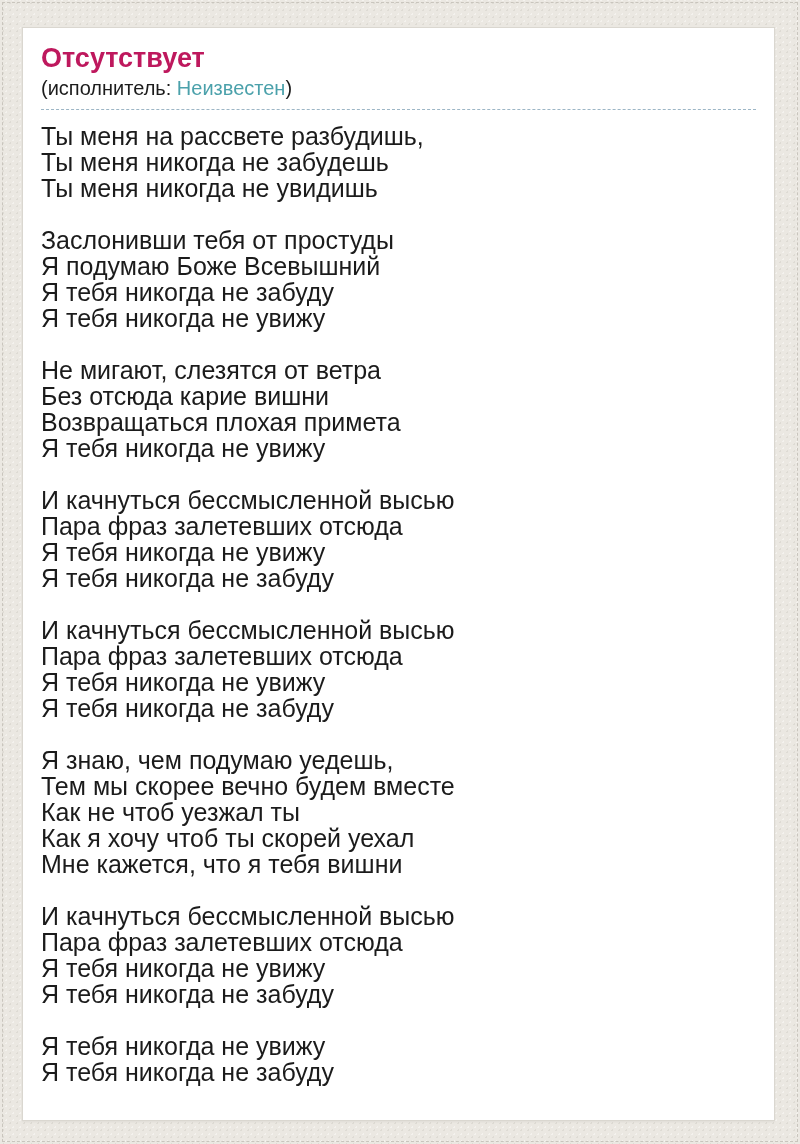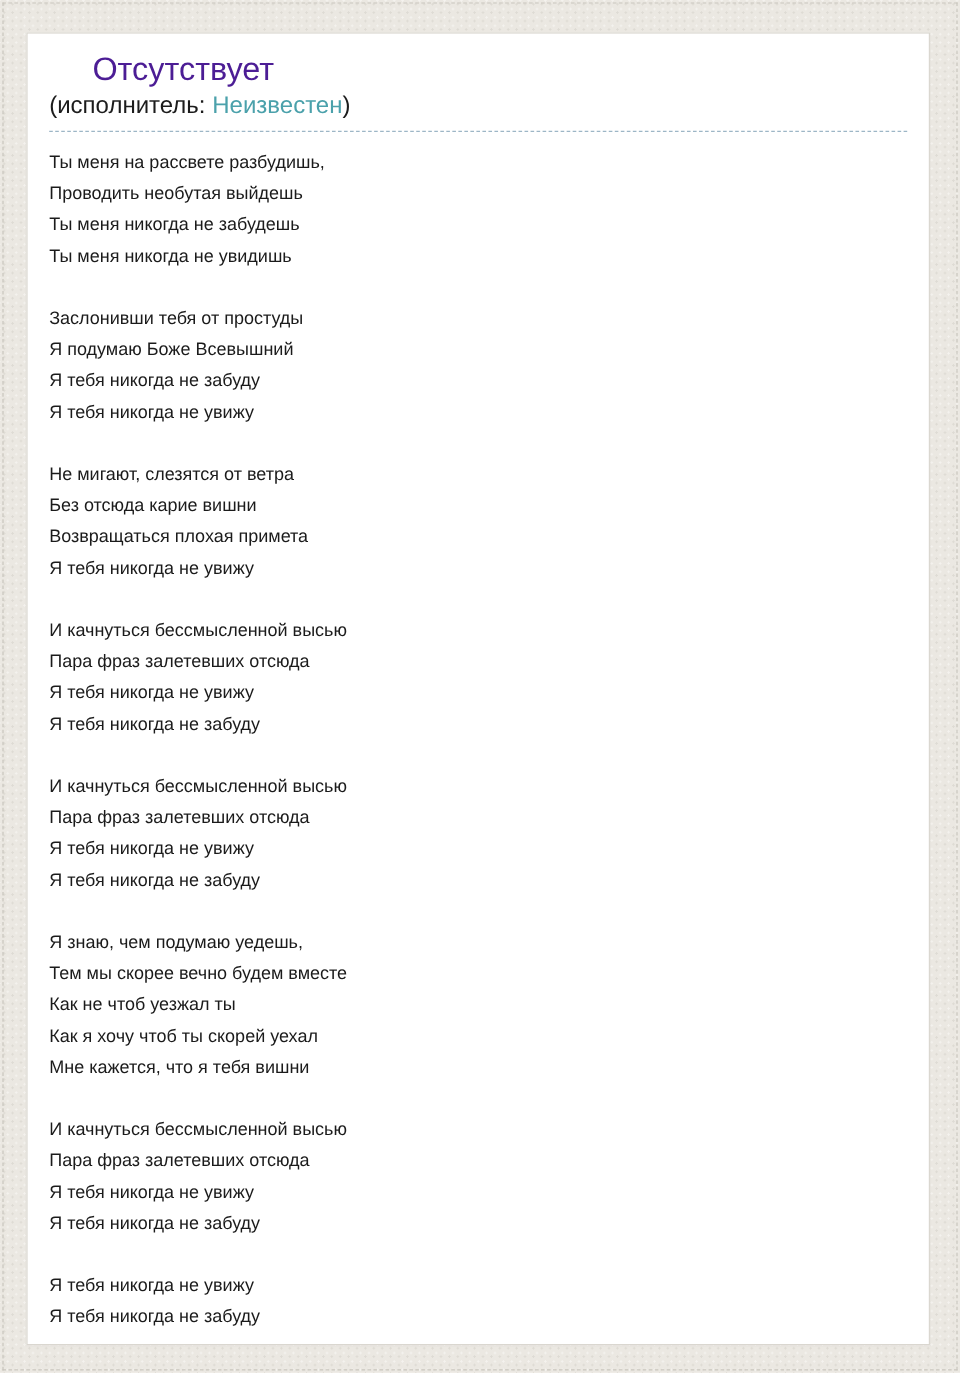--- a/index.html
+++ b/index.html
@@ -29,40 +29,39 @@
     top: 27px;
     width: 753px;
     height: 1094px;
     background: #ffffff;
     border: 1px solid #dad7d0;
     box-shadow: 0 1px 2px rgba(0,0,0,0.05);
     padding: 15px 18px 0 18px;
   }
   .song-title {
     font-size: 27px;
-    font-weight: normal;
-    color: #4c1d95;
+    font-weight: bold;
+    color: #be185d;
     line-height: 1.15;
-    margin-left: 36px;
   }
   .artist-line {
     font-size: 20px;
     color: #1c1c1c;
     margin-top: 3px;
     padding-bottom: 9px;
     border-bottom: 1px dashed #9db6c6;
   }
   .artist-link {
     color: #4ba1ab;
     text-decoration: none;
     cursor: pointer;
   }
   .lyrics {
     margin-top: 13px;
-    font-size: 15px;
+    font-size: 25px;
     color: #1b1b1b;
     line-height: 26px;
   }
   .stanza { margin-bottom: 26px; }
   .stanza:last-child { margin-bottom: 0; }
   .line { white-space: pre; }
 </style>
 </head>
 <body>
 
@@ -71,21 +70,20 @@
 <div class="card">
   <h1 class="song-title">Отсутствует</h1>
 
   <div class="artist-line">
     <span>(исполнитель: </span><a class="artist-link" href="#">Неизвестен</a><span>)</span>
   </div>
 
   <div class="lyrics">
       <div class="stanza">
         <div class="line">Ты меня на рассвете разбудишь,</div>
-        <div class="line">Проводить необутая выйдешь</div>
         <div class="line">Ты меня никогда не забудешь</div>
         <div class="line">Ты меня никогда не увидишь</div>
       </div>
       <div class="stanza">
         <div class="line">Заслонивши тебя от простуды</div>
         <div class="line">Я подумаю Боже Всевышний</div>
         <div class="line">Я тебя никогда не забуду</div>
         <div class="line">Я тебя никогда не увижу</div>
       </div>
       <div class="stanza">

